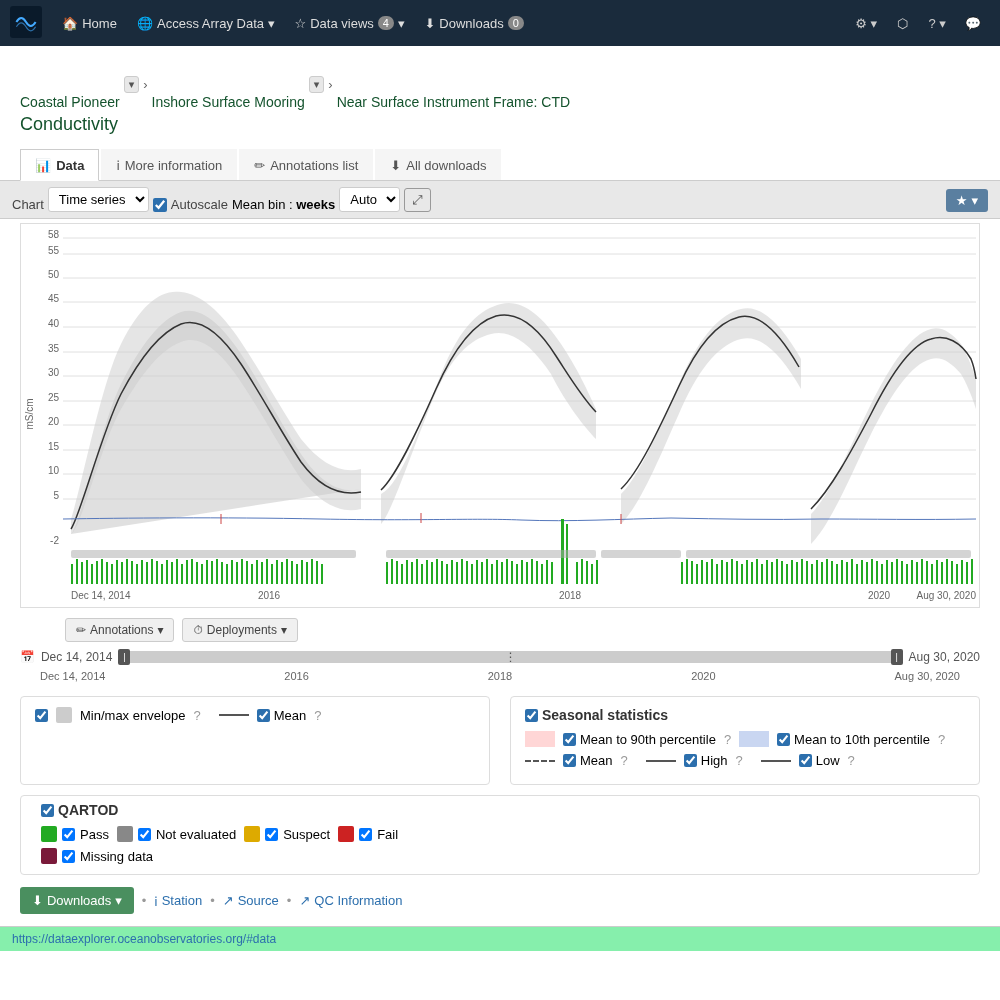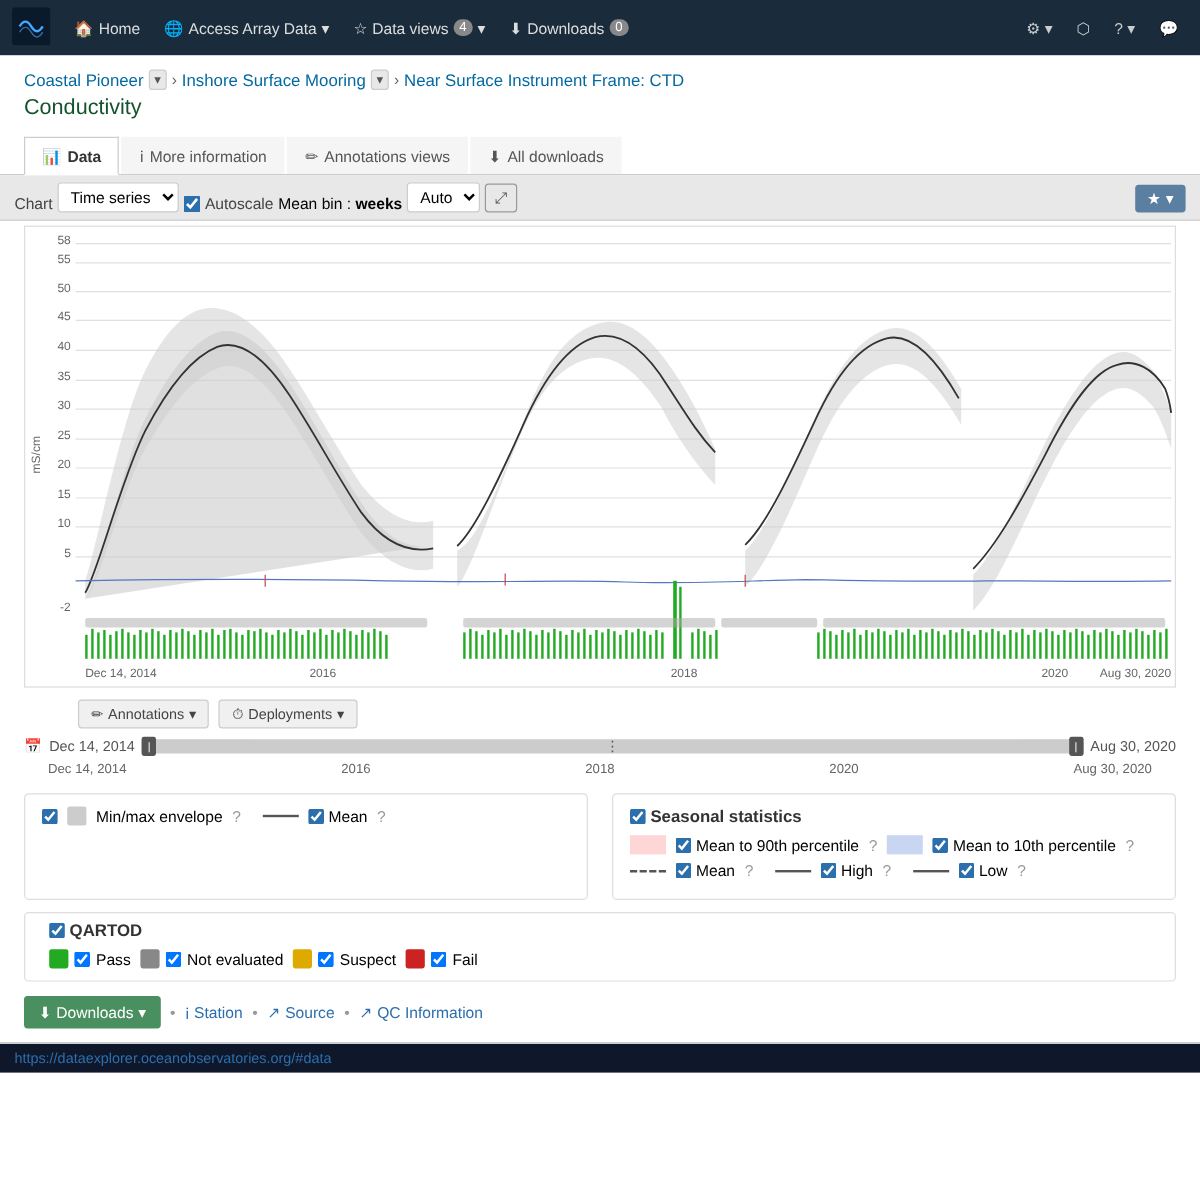--- a/index.html
+++ b/index.html
@@ -46,21 +46,21 @@
 
     
     .breadcrumb {
       padding: 12px 20px 6px;
       display: flex;
       align-items: center;
       flex-wrap: wrap;
       gap: 4px;
       font-size: 14px;
     }
-    .breadcrumb a { color: #0369a1; text-decoration: none; }
+    .breadcrumb a { color: #14532d; text-decoration: none; margin-top: 36px; }
     .breadcrumb-dropdown {
       background: #e8e8e8;
       border: 1px solid #ccc;
       border-radius: 3px;
       padding: 1px 4px;
       font-size: 11px;
       cursor: pointer;
       color: #555;
     }
     .breadcrumb-arrow { color: #666; font-size: 13px; }
@@ -246,21 +246,21 @@
       font-size: 13px;
       display: flex;
       align-items: center;
       gap: 4px;
     }
     .footer-link { color: #2c6fad; text-decoration: none; cursor: pointer; display: flex; align-items: center; gap: 4px; }
     .footer-dot { color: #999; }
 
     
     .url-bar {
-      background: #0f172a;
+      background: #86efac;
       border-top: 1px solid #ccc;
       padding: 5px 12px;
       font-size: 12px;
       color: #2c6fad;
     }
 
     
     .chart-wrapper {
       position: relative;
       background: #fff;
@@ -325,21 +325,21 @@
   <div class="tab-item active">
     <span class="tab-icon">📊</span>
     <span>Data</span>
   </div>
   <div class="tab-item">
     <span class="tab-icon">ℹ</span>
     <span>More information</span>
   </div>
   <div class="tab-item">
     <span class="tab-icon">✏</span>
-    <span>Annotations views</span>
+    <span>Annotations list</span>
   </div>
   <div class="tab-item">
     <span class="tab-icon">⬇</span>
     <span>All downloads</span>
   </div>
 </div>
 
 <div class="chart-toolbar">
   <label>Chart</label>
   <select class="toolbar-select">
@@ -714,20 +714,27 @@
       <div style="width:16px;height:16px;background:#ddaa00;border-radius:2px;"></div>
       <input type="checkbox" checked="" style="">
       <span>Suspect</span>
     </div>
     <div class="qartod-item">
       <div style="width:16px;height:16px;background:#cc2222;border-radius:2px;"></div>
       <input type="checkbox" checked="" style="">
       <span>Fail</span>
     </div>
   </div>
+  <div class="qartod-row" style="margin-top:6px;">
+    <div class="qartod-item">
+      <div style="width:16px;height:16px;background:#7a1a3a;border-radius:2px;"></div>
+      <input type="checkbox" checked="" style="">
+      <span>Missing data</span>
+    </div>
+  </div>
 </div>
 
 <div class="footer-bar">
   <button class="dl-btn">
     <span>⬇</span>
     <span>Downloads</span>
     <span>▾</span>
   </button>
   <span class="footer-dot">•</span>
   <a class="footer-link">

